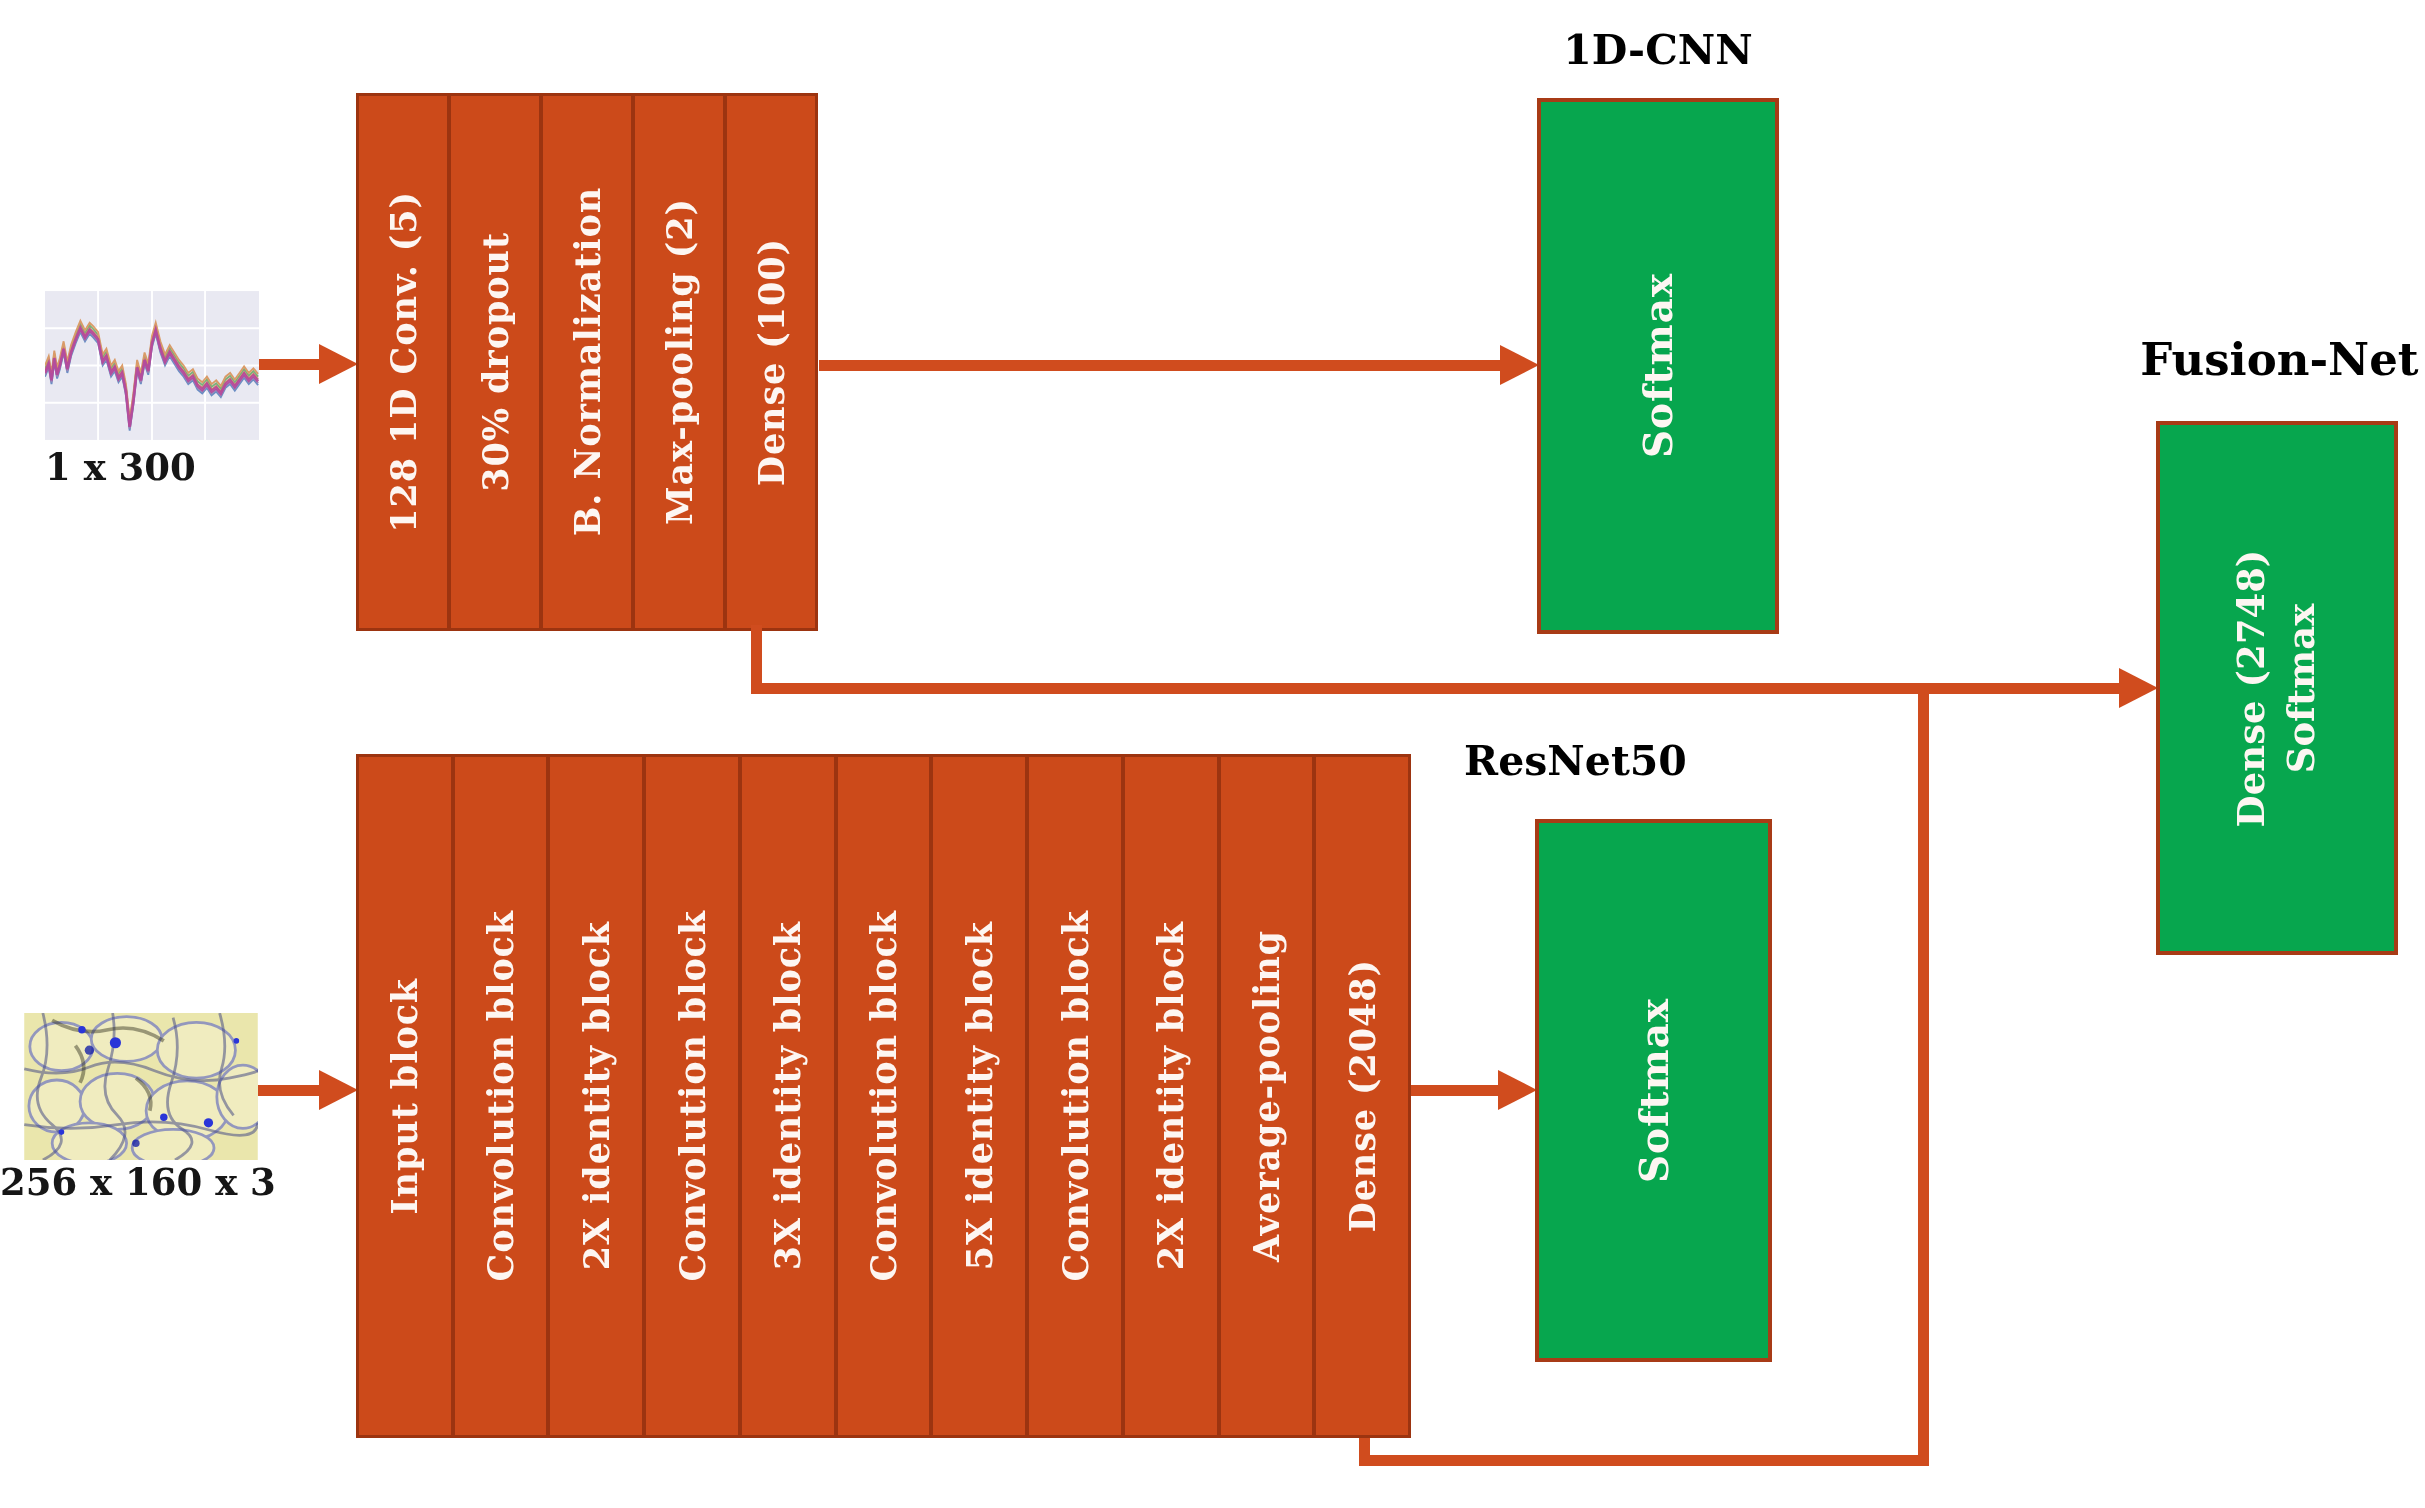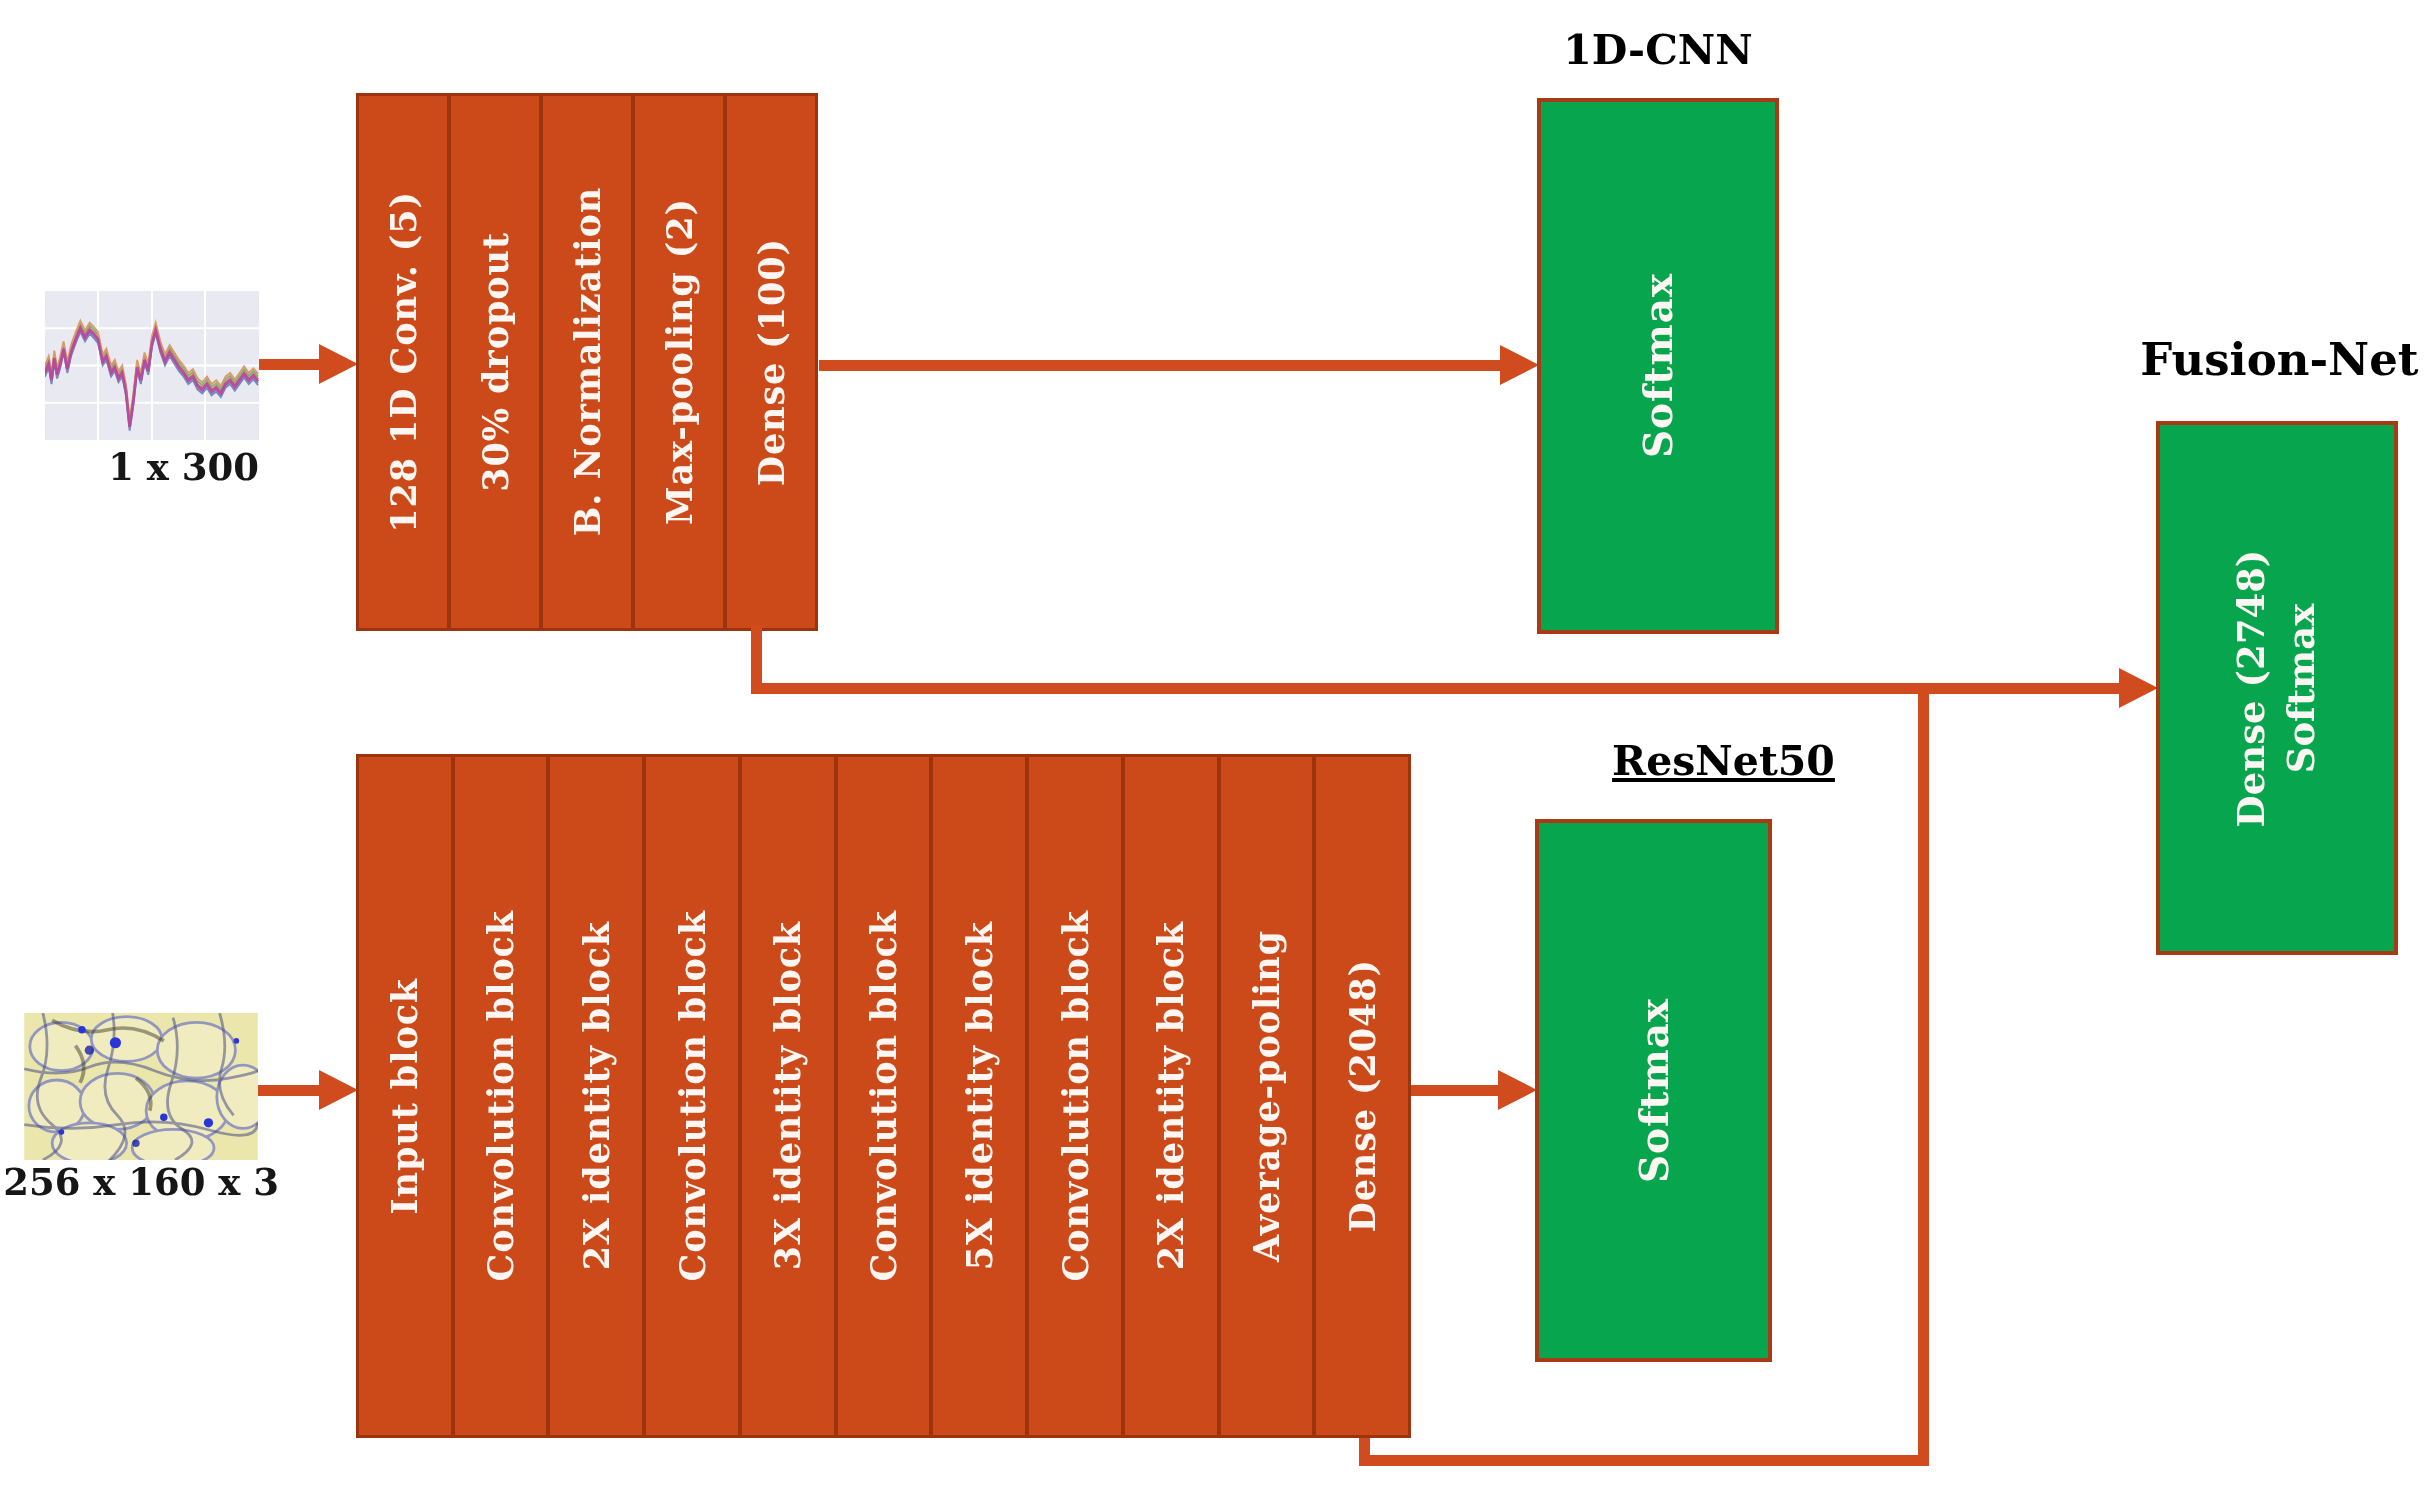--- a/index.html
+++ b/index.html
@@ -31,21 +31,21 @@
     color:#FDF6F2; font-weight:bold; font-size:35px; letter-spacing:0.9px;
     white-space:nowrap;
   }
   .softmax-text { font-size:39px; }
 
   .block-title {
     position:absolute; color:#000000; font-weight:bold; text-align:center;
     font-size:41px; white-space:nowrap;
   }
   .input-label {
-    position:absolute; color:#161616; font-weight:bold; text-align:right;
+    position:absolute; color:#161616; font-weight:bold; text-align:left;
     font-size:37px; white-space:nowrap;
   }
 
   
   .hline { position:absolute; height:11px; background:#D04C1E; }
   .vline { position:absolute; width:11px; background:#D04C1E; }
   .arrowhead {
     position:absolute; width:0; height:0;
     border-top:20.5px solid transparent; border-bottom:20.5px solid transparent;
     border-left:39px solid #D04C1E;
@@ -198,21 +198,21 @@
         <span class="vtext">Average-pooling</span>
       </div>
     <div class="layer-col">
         <span class="vtext">Dense (2048)</span>
       </div>
   </div>
 
   <div class="hline" style="left:1411px; top:1085px; width:87px;"></div>
   <div class="arrowhead" style="left:1498px; top:1070px;"></div>
 
-  <div class="block-title" style="left:1605px; top:737px; width:237px;text-decoration:underline;">ResNet50</div>
+  <div class="block-title" style="left:1457px; top:737px; width:237px;">ResNet50</div>
   <div class="green-block" style="left:1535px; top:819px; width:237px; height:543px;">
     <span class="vtext softmax-text">Softmax</span>
   </div>
 
   <div class="block-title" style="left:2140px; top:333px; width:279px; font-size:45px;">Fusion-Net</div>
   <div class="green-block" style="left:2156px; top:421px; width:242px; height:534px;"></div>
   <div class="rot-wrap" style="left:2014px; top:572px; width:525px; height:233px;">
     <span>Dense (2748)</span>
     <span>Softmax</span>
   </div>

